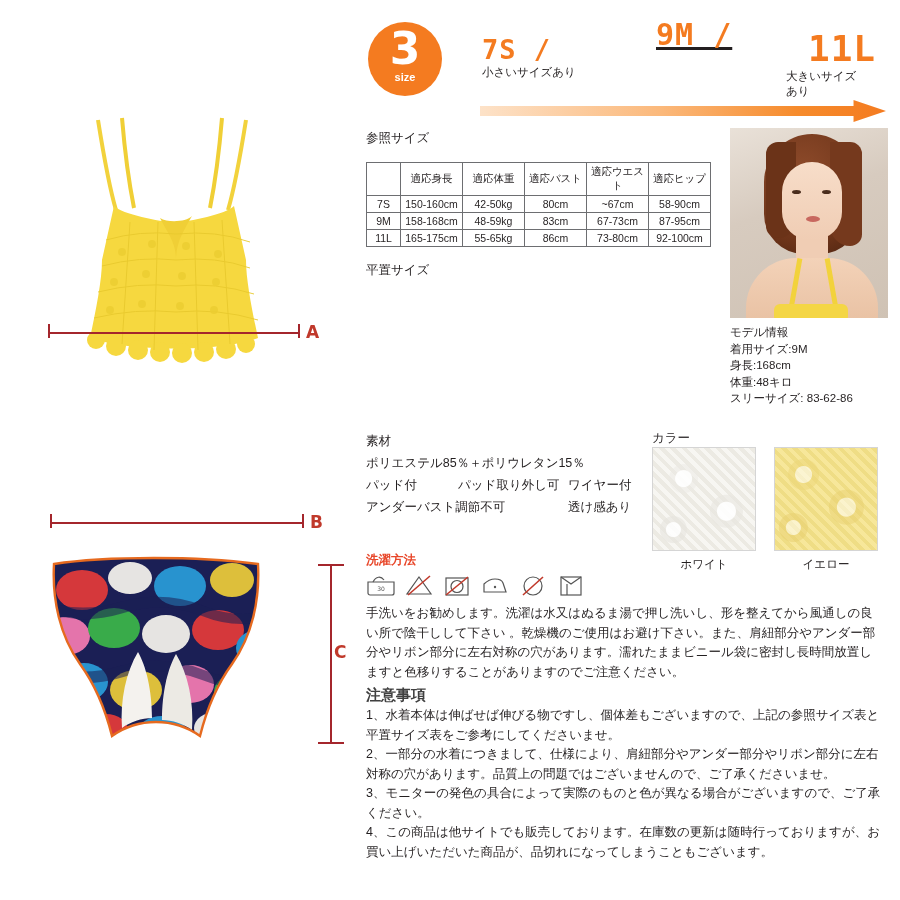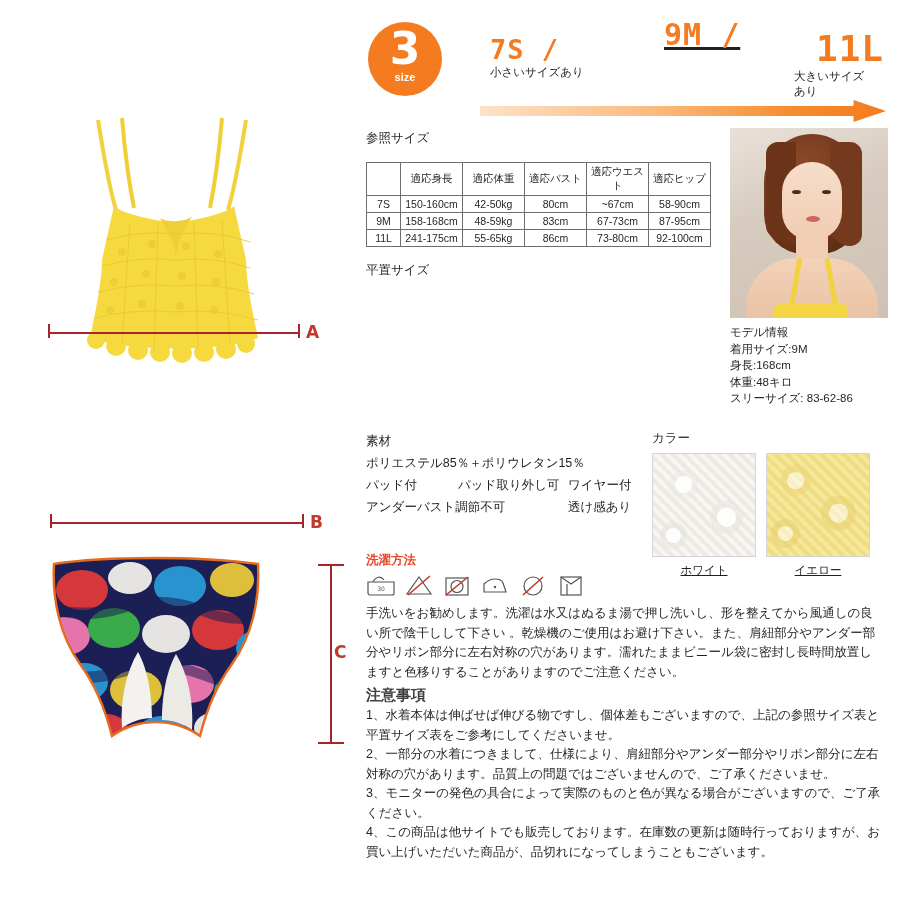--- a/index.html
+++ b/index.html
@@ -13,21 +13,21 @@
   }
 
   
   #size-header { position:absolute; left:368px; top:14px; width:520px; height:110px; }
   .size-circle {
     position:absolute; left:0; top:8px; width:74px; height:74px; border-radius:50%;
     background:#f47b20; color:#fff; text-align:center;
   }
   .size-circle .num { font-size:44px; font-weight:bold; line-height:46px; padding-top:4px; font-family:"DejaVu Sans", sans-serif;}
   .size-circle .lbl { font-size:11px; font-weight:bold; line-height:11px; }
-  .size-opt { position:absolute;margin-left:8px; }
+  .size-opt { position:absolute; }
   .size-opt .big { color:#f47b20; font-weight:bold; font-family:"DejaVu Sans Mono", monospace; letter-spacing:1px; }
   .size-opt .sub { font-size:11.5px; color:#231f20; }
   #opt-s  { left:114px; top:20px; }
   #opt-s .big { font-size:27px; }
   #opt-m  { left:288px; top:3px;text-decoration:underline; }
   #opt-m .big { font-size:30px; }
   #opt-l  { left:440px; top:14px; }
   #opt-l .big { font-size:36px; }
   #opt-l .sub { position:relative; left:-22px; }
   .grad-arrow {
@@ -88,22 +88,22 @@
   #model-info { position:absolute; left:730px; top:324px; font-size:11.5px; line-height:16.5px; }
 
   
   #material { position:absolute; left:366px; top:430px; font-size:12.5px; line-height:22px; }
   #material .row2 { display:flex; }
   #material .row2 span.a { width:92px; }
   #material .row2 span.b { width:110px; }
 
   
   #color-block { position:absolute; left:652px; top:430px; width:240px; }
-  #color-label { font-size:12.5px; margin-bottom:6px; }
-  .swatches { display:flex; gap:10px;text-decoration:underline; }
+  #color-label { font-size:12.5px; }
+  .swatches { display:flex; gap:18px; }
   .swatch { width:104px; }
   .swatch .chip { width:104px; height:104px; border:1px solid #d5d5d5; position:relative; overflow:hidden;}
   .swatch .cap { text-align:center; font-size:11.5px; margin-top:6px; }
   .chip.white {
     background:
       radial-gradient(circle at 30% 30%, rgba(255,255,255,0.9) 0 8px, rgba(235,233,228,0.5) 9px 14px, transparent 15px),
       radial-gradient(circle at 72% 62%, rgba(255,255,255,0.9) 0 9px, rgba(232,230,224,0.6) 10px 16px, transparent 17px),
       radial-gradient(circle at 20% 80%, rgba(255,255,255,0.85) 0 7px, rgba(230,228,222,0.6) 8px 13px, transparent 14px),
       repeating-linear-gradient(45deg,#f7f6f2 0 4px,#eceae3 4px 8px);
   }
@@ -184,21 +184,21 @@
   <tr>
     <td>9M</td>
     <td>158-168cm</td>
     <td>48-59kg</td>
     <td>83cm</td>
     <td>67-73cm</td>
     <td>87-95cm</td>
   </tr>
   <tr>
     <td>11L</td>
-    <td>241-175cm</td>
+    <td>165-175cm</td>
     <td>55-65kg</td>
     <td>86cm</td>
     <td>73-80cm</td>
     <td>92-100cm</td>
   </tr>
 </tbody>
   </table>
 
 <div id="flat-size-label" class="sec-title">平置サイズ</div>
 

